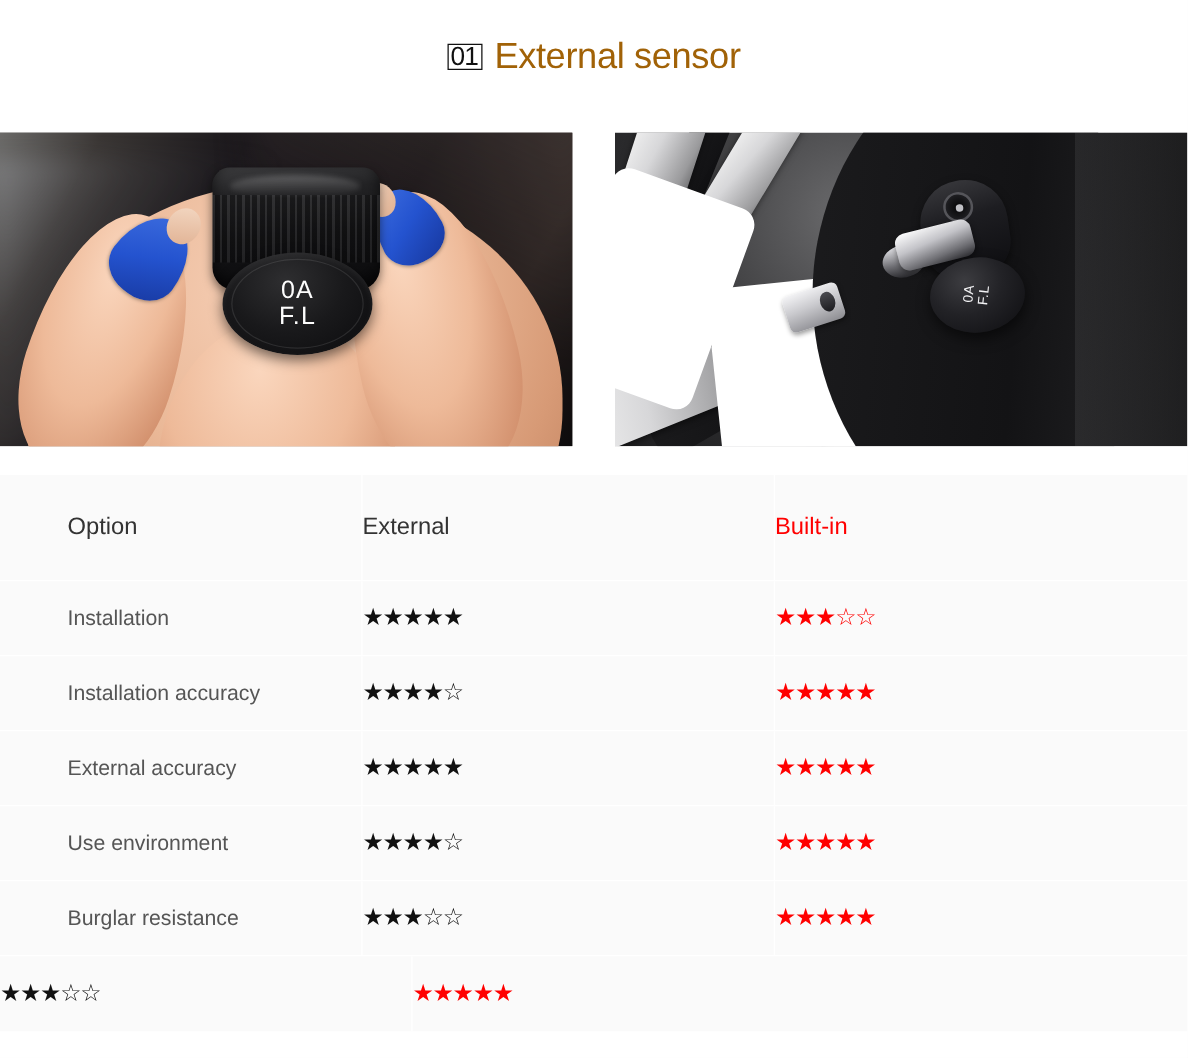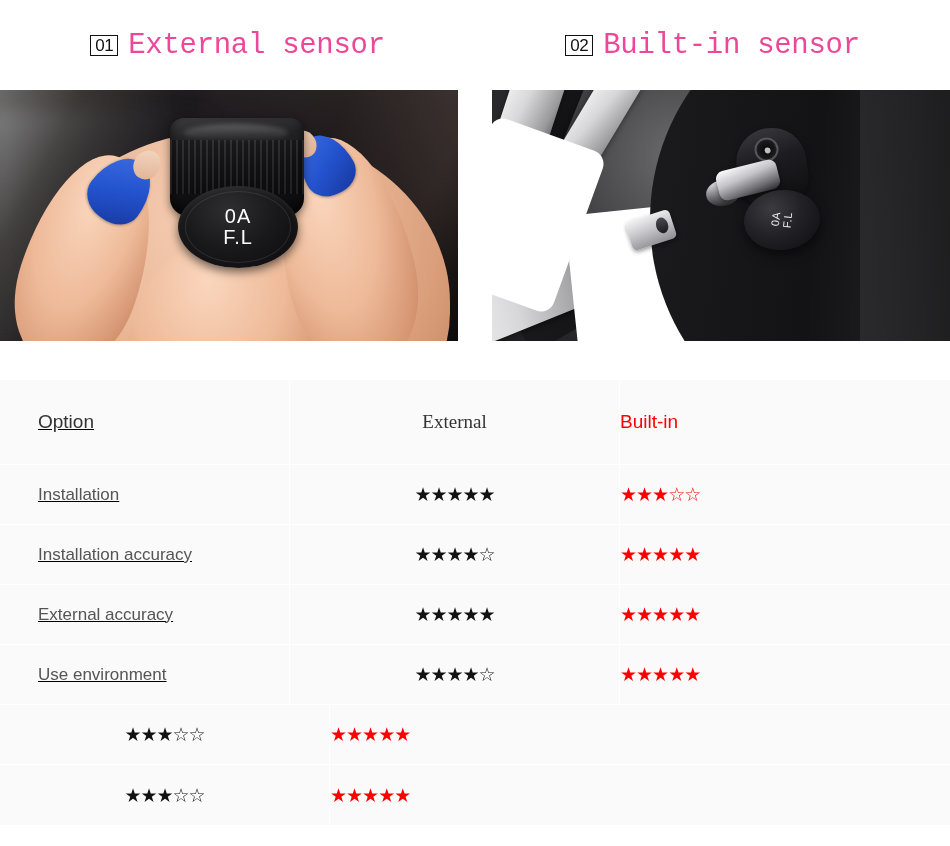--- a/index.html
+++ b/index.html
@@ -21,42 +21,41 @@
     flex:1 1 50%;
     display:flex;
     align-items:center;
     justify-content:center;
   }
   .head-inner { display:flex; align-items:center; gap:10px; }
   .num-box {
     width:28px; height:21px;
     border:1.5px solid #111;
     display:flex; align-items:center; justify-content:center;
-    font-size:17px; font-weight:500; color:#111;
+    font-size:21px; font-weight:500; color:#111;
     line-height:1; letter-spacing:-0.5px;
   }
   .head-title {
     font-size:29px;
-    color:#ec4899;
+    color:#a16207;
     font-weight:400;
     letter-spacing:-0.3px;
     white-space:nowrap;
-    font-family:Liberation Mono, monospace;
   }
 
   
   .photos {
     position:relative;
     width:950px;
     height:251px;
     background:#ffffff;
   }
   .photo {
     position:absolute;
-    top:0;
+    top:16px;
     height:251px;
     overflow:hidden;
   }
   .photo-left  { left:0;     width:458px; }
   .photo-right { left:492px; width:458px; }
 
   
   .ext-scene { position:absolute; inset:0; background:#1a1512; }
   .ext-bg {
     position:absolute; inset:0;
@@ -265,22 +264,22 @@
   .trow:last-child { border-bottom:none; }
   .trow.header-row { height:85px; }
   .trow.data-row   { height:60px; }
 
   .tcell {
     display:flex;
     align-items:center;
     border-right:1px solid #ffffff;
   }
   .tcell:last-child { border-right:none; }
-  .col-option { width:290px; padding-left:38px;text-decoration:underline; }
-  .col-ext    { width:330px; justify-content:center;font-family:Liberation Serif, serif; }
+  .col-option { width:290px; padding-left:54px; }
+  .col-ext    { width:330px; justify-content:flex-start; }
   .col-built  { width:330px; justify-content:flex-start; }
 
   .hdr-text {
     font-size:19px;
     color:#333333;
     font-weight:400;
   }
   .hdr-text.red { color:#ff0000; }
   .opt-text {
     font-size:17px;
@@ -300,26 +299,20 @@
   .star.red-empty { color:#ff0000; }
 </style>
 </head>
 <body>
 
 <div class="headers">
   <div class="head-col">
     <div class="head-inner">
       <div class="num-box">01</div>
       <div class="head-title">External sensor</div>
-    </div>
-  </div>
-  <div class="head-col">
-    <div class="head-inner">
-      <div class="num-box">02</div>
-      <div class="head-title">Built-in sensor</div>
     </div>
   </div>
 </div>
 
 <div class="photos">
 
   <div class="photo photo-left">
     <div class="ext-scene">
       <div class="ext-bg"></div>
       <div class="ext-bg-streak"></div>
@@ -477,20 +470,23 @@
           <div class="stars">
             <span class="star red">★</span>
             <span class="star red">★</span>
             <span class="star red">★</span>
             <span class="star red">★</span>
             <span class="star red">★</span>
           </div>
         </div>
       </div>
       <div class="trow data-row">
+        <div class="tcell col-option">
+          <span class="opt-text">Burglar resistance</span>
+        </div>
         <div class="tcell col-ext">
           <div class="stars">
             <span class="star blk">★</span>
             <span class="star blk">★</span>
             <span class="star blk">★</span>
             <span class="star blk-empty">☆</span>
             <span class="star blk-empty">☆</span>
           </div>
         </div>
         <div class="tcell col-built">

